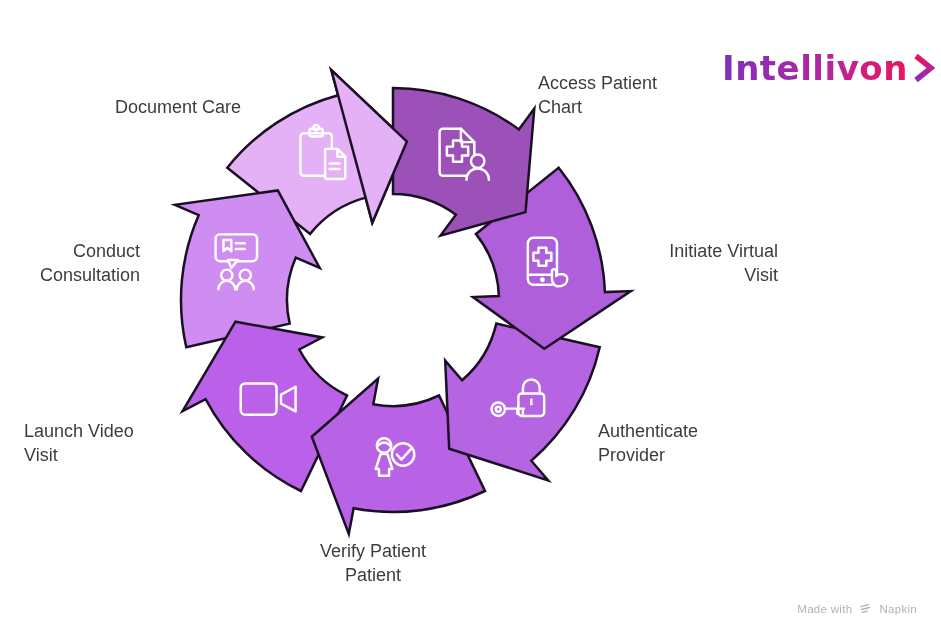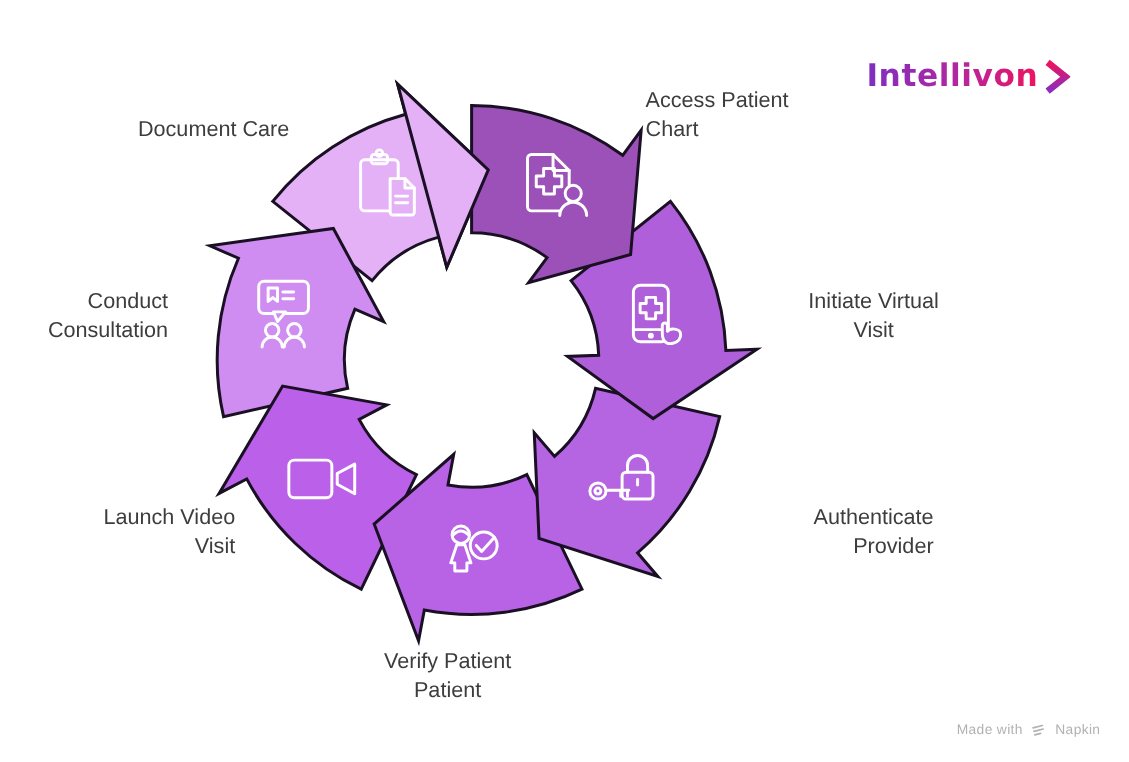--- a/index.html
+++ b/index.html
@@ -10,21 +10,21 @@
   }
   #cycle-svg{position:absolute;left:0;top:0;}
   .step-label{
     position:absolute;font-size:18px;line-height:24px;color:#3d3d3d;
     font-family:"Liberation Sans", sans-serif;
   }
   .logo{
     position:absolute;left:722px;top:48px;display:flex;align-items:center;gap:5px;
   }
   .logo-text{
-    font-family:"DejaVu Sans", sans-serif;font-weight:bold;font-size:26px;letter-spacing:.5px;
+    font-family:"DejaVu Sans", sans-serif;font-weight:bold;font-size:34px;letter-spacing:.5px;
     background:linear-gradient(90deg,#7e2fc0 0%,#b426a0 55%,#ed145e 100%);
     -webkit-background-clip:text;background-clip:text;color:transparent;
   }
   .napkin-badge{
     position:absolute;right:24px;bottom:20px;display:flex;align-items:center;gap:7px;
     font-size:11.5px;color:#b2b2b2;letter-spacing:.3px;cursor:pointer;
   }
 </style>
 </head>
 <body>
@@ -92,33 +92,33 @@
       <path d="M 1,-7 H 12 L 19,0 V 18 a2,2 0 0 1 -2,2 H 3 a2,2 0 0 1 -2,-2 Z" fill="#e4b1f7"></path>
       <path d="M 12,-7 V 0 H 19 M 5,6 h 9 M 5,11 h 9"></path>
         </g>
       </g>
   </svg>
 
   <div class="step-label" style="left:538px;top:71px;width:170px;text-align:left">
     <div>Access Patient</div>
     <div>Chart</div>
   </div>
-  <div class="step-label" style="left:643px;top:239px;width:170px;text-align:center">
+  <div class="step-label" style="left:608px;top:239px;width:170px;text-align:right">
     <div>Initiate Virtual</div>
     <div>Visit</div>
   </div>
-  <div class="step-label" style="left:598px;top:419px;width:180px;text-align:right">
+  <div class="step-label" style="left:598px;top:419px;width:180px;text-align:left">
     <div>Authenticate</div>
     <div>Provider</div>
   </div>
   <div class="step-label" style="left:278px;top:539px;width:190px;text-align:center">
     <div>Verify Patient</div>
     <div>Patient</div>
   </div>
-  <div class="step-label" style="left:36px;top:419px;width:160px;text-align:right">
+  <div class="step-label" style="left:24px;top:419px;width:160px;">
     <div>Launch Video</div>
     <div>Visit</div>
   </div>
   <div class="step-label" style="left:88px;top:95px;width:180px;text-align:center">
     <div>Document Care</div>
     <div></div>
   </div>
   <div class="step-label" style="left:0px;top:239px;width:140px;text-align:right">
     <div>Conduct</div>
     <div>Consultation</div>

